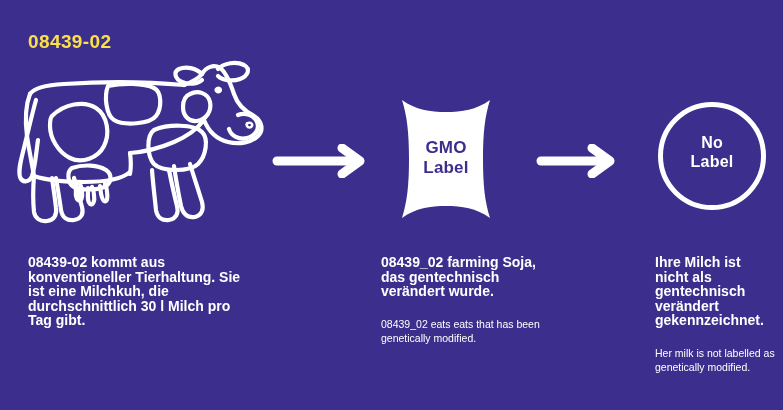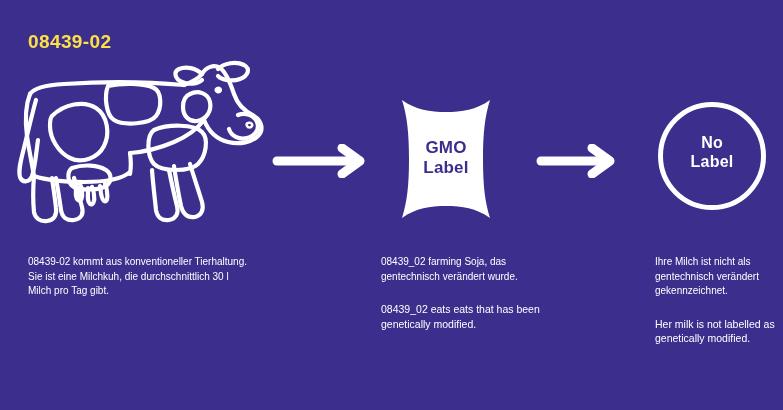--- a/index.html
+++ b/index.html
@@ -134,22 +134,22 @@
 
   .caption-col {
     position: absolute;
     top: 0;
   }
   .caption-col.col-1 { left: 28px;  width: 225px; }
   .caption-col.col-2 { left: 381px; width: 170px; }
   .caption-col.col-3 { left: 655px; width: 120px; }
 
   .caption-de {
-    font-size: 10px;
-    font-weight: normal;
+    font-size: 14px;
+    font-weight: bold;
     line-height: 14.5px;
     color: #ffffff;
     margin: 0;
   }
   .caption-en {
     font-size: 10.5px;
     font-weight: normal;
     line-height: 14.5px;
     color: #ffffff;
     margin: 0;

